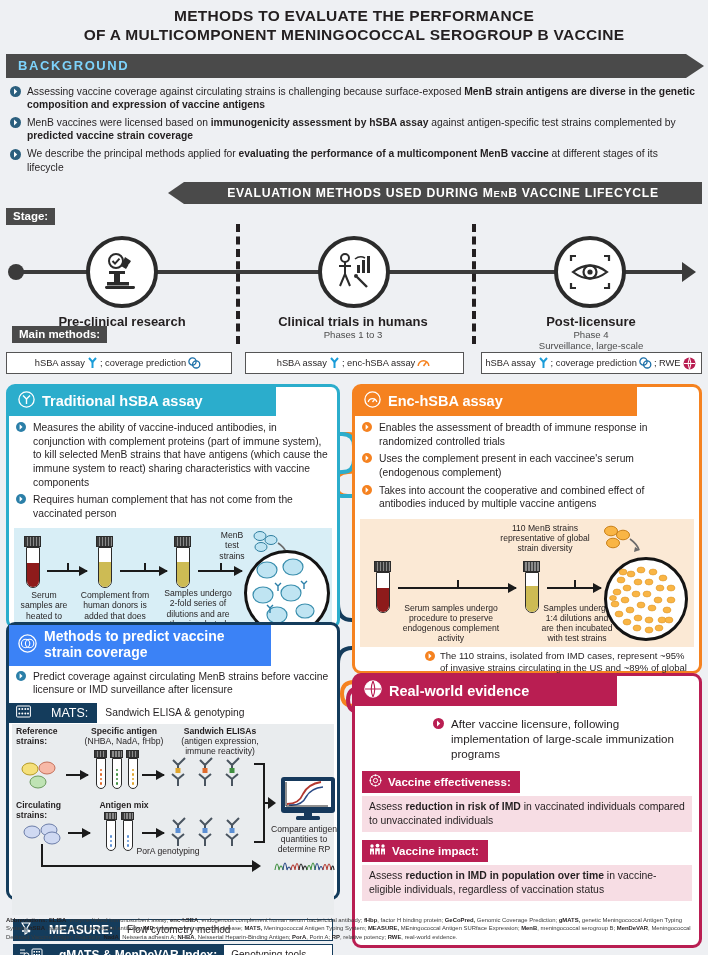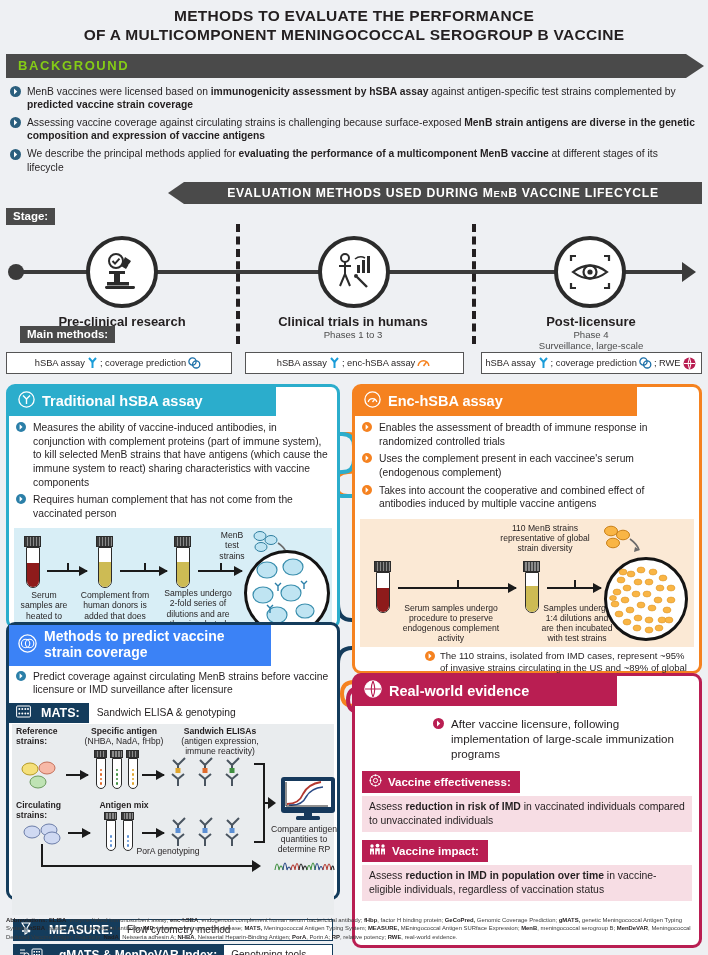--- a/index.html
+++ b/index.html
@@ -35,21 +35,21 @@
     background:#4a4a4a;
     display:flex; align-items:center;
   }
   .bg-banner:after{
     content:""; position:absolute; right:-18px; top:0;
     border-top:12px solid transparent;
     border-bottom:12px solid transparent;
     border-left:18px solid #4a4a4a;
   }
   .bg-banner span{
-    color:#84cc16; font-weight:bold; font-size:13px;
+    color:#7dd3fc; font-weight:bold; font-size:13px;
     letter-spacing:1.6px; padding-left:12px;
   }
 
   
   ul.bullets { list-style:none; margin:7px 12px 0 10px; }
   ul.bullets li{
     position:relative; padding-left:17px; margin-bottom:4px;
     font-size:10.3px; line-height:1.32;
   }
   .bdot{
@@ -76,21 +76,21 @@
   }
   .eval-banner span .sm{ font-size:9.5px; }
 
   
   .stage-wrap{ position:relative; height:150px; margin-top:2px; }
   .tag{
     position:absolute; background:#4a4a4a; color:#fff;
     font-weight:bold; font-size:11.5px; padding:2px 7px 3px 7px;
   }
   .tag-stage{ left:6px; top:2px; }
-  .tag-main{ left:20px; top:120px; }
+  .tag-main{ left:12px; top:120px; }
 
   .axis{
     position:absolute; left:14px; top:64px; width:672px; height:4px; background:#3b3b3b;
   }
   .axis-dot{
     position:absolute; left:8px; top:58px; width:16px; height:16px;
     border-radius:50%; background:#3b3b3b;
   }
   .axis-arrow{
     position:absolute; left:682px; top:56px; width:0;height:0;
@@ -253,30 +253,30 @@
   </div>
 
   <ul class="bullets">
     <li>
       <span class="bdot">
         <svg width="11" height="11" viewBox="0 0 11 11">
             <circle cx="5.5" cy="5.5" r="5.5" fill="#2b5f7e"></circle>
             <path d="M4 2.6 L7.2 5.5 L4 8.4 Z" fill="#fff"></path>
           </svg>
       </span>
-      <span>MenB vaccines were licensed based on <b>immunogenicity assessment by hSBA assay</b> against antigen-specific test strains complemented by <b>predicted vaccine strain coverage</b></span>
+      <span>Assessing vaccine coverage against circulating strains is challenging because surface-exposed <b>MenB strain antigens are diverse in the genetic composition and expression of vaccine antigens</b></span>
     </li>
     <li>
       <span class="bdot">
         <svg width="11" height="11" viewBox="0 0 11 11">
             <circle cx="5.5" cy="5.5" r="5.5" fill="#2b5f7e"></circle>
             <path d="M4 2.6 L7.2 5.5 L4 8.4 Z" fill="#fff"></path>
           </svg>
       </span>
-      <span>Assessing vaccine coverage against circulating strains is challenging because surface-exposed <b>MenB strain antigens are diverse in the genetic composition and expression of vaccine antigens</b></span>
+      <span>MenB vaccines were licensed based on <b>immunogenicity assessment by hSBA assay</b> against antigen-specific test strains complemented by <b>predicted vaccine strain coverage</b></span>
     </li>
     <li>
       <span class="bdot">
         <svg width="11" height="11" viewBox="0 0 11 11">
             <circle cx="5.5" cy="5.5" r="5.5" fill="#2b5f7e"></circle>
             <path d="M4 2.6 L7.2 5.5 L4 8.4 Z" fill="#fff"></path>
           </svg>
       </span>
       <span>We describe the principal methods applied for <b>evaluating the performance of a multicomponent MenB vaccine</b> at different stages of its lifecycle</span>
     </li>
@@ -682,21 +682,21 @@
               <svg width="10" height="10" viewBox="0 0 11 11">
                 <circle cx="5.5" cy="5.5" r="5.5" fill="#2b7fa8"></circle>
                 <path d="M4 2.6 L7.2 5.5 L4 8.4 Z" fill="#fff"></path>
               </svg>
             </span>
           <span>Predict coverage against circulating MenB strains before vaccine licensure or IMD surveillance after licensure</span>
         </li>
       </ul>
 
       <div style="display:flex;align-items:stretch;margin:1px 0 0 0;">
-        <div style="background:#143c5c;color:#fff;display:flex;align-items:center;gap:10px;padding:2px 9px 2px 7px;font-weight:bold;font-size:12.5px;white-space:nowrap;">
+        <div style="background:#143c5c;color:#fff;display:flex;align-items:center;gap:20px;padding:2px 9px 2px 7px;font-weight:normal;font-size:12.5px;white-space:nowrap;">
           <span><svg width="15" height="13" viewBox="0 0 15 13">
                 <rect x="0.6" y="1" width="13.8" height="11" rx="1" fill="none" stroke="#fff" stroke-width="1"></rect>
                 <g fill="#fff">
                   <circle cx="3.3" cy="4" r="1"></circle>
                   <circle cx="6.3" cy="4" r="1"></circle>
                   <circle cx="9.3" cy="4" r="1"></circle>
                   <circle cx="12" cy="4" r="1"></circle>
                   <circle cx="3.3" cy="8.5" r="1"></circle>
                   <circle cx="6.3" cy="8.5" r="1"></circle>
                   <circle cx="9.3" cy="8.5" r="1"></circle>

